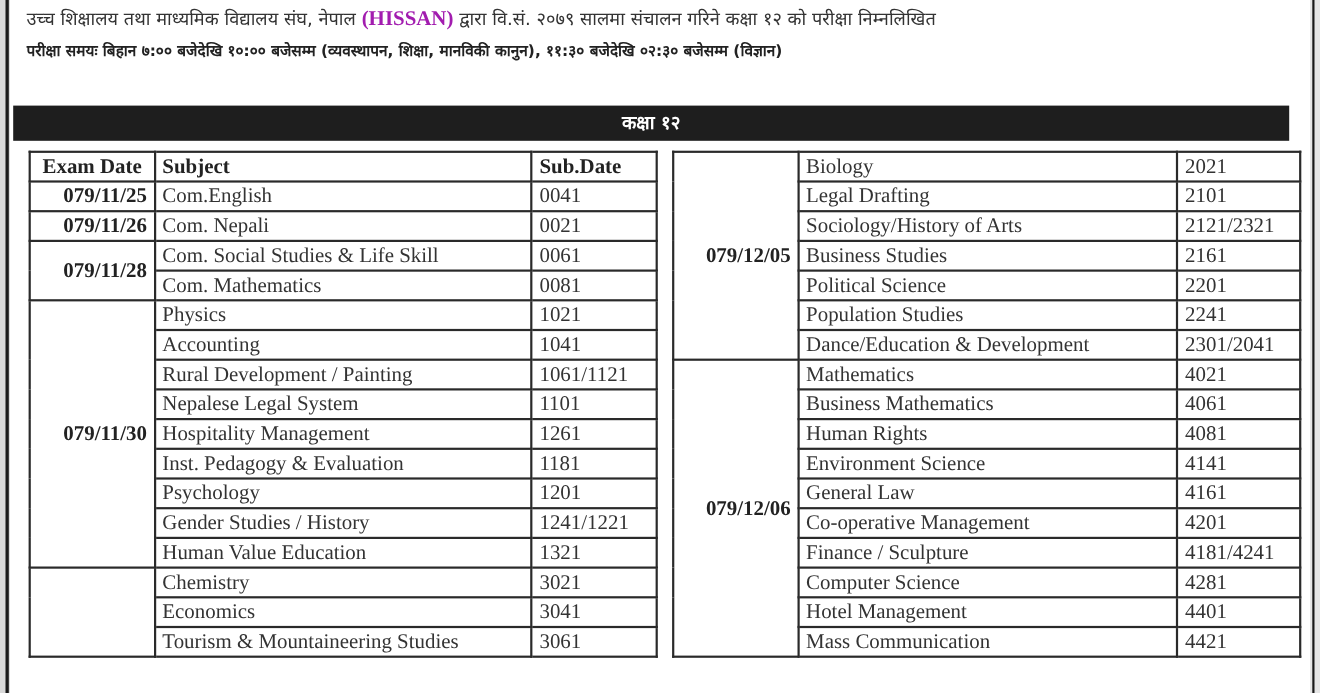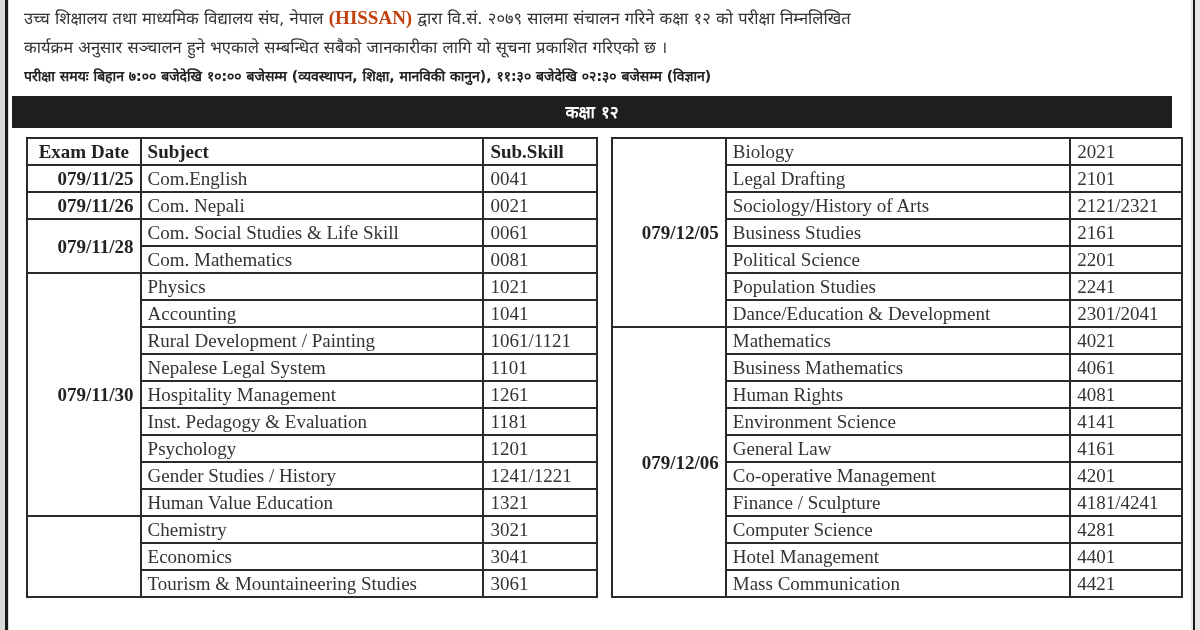--- a/index.html
+++ b/index.html
@@ -23,21 +23,21 @@
   }
   .frame-right::after {
     content: ""; position: absolute; left: 2px; top: 0; width: 2px; height: 630px; background: #1a1a1a;
   }
   .intro {
     position: absolute; left: 24px; top: 3px; width: 1160px;
     font-family: "DejaVu Sans", "Liberation Sans", sans-serif;
     font-size: 16.5px; color: #333;
   }
   .intro .line { height: 29.5px; line-height: 29px; white-space: nowrap; overflow: hidden; }
-  .intro .line b { font-family: "Liberation Serif", serif; font-size: 19px; color: #c2410c; }
+  .intro .line b { font-family: "Liberation Serif", serif; font-size: 19px; color: #a21caf; }
   .intro .time { font-weight: bold; font-size: 14px; color: #222; }
   .title-bar {
     position: absolute; left: 12px; top: 96px; width: 1160px; height: 32px;
     background: #1e1e1e; color: #fff;
     text-align: center; line-height: 32px;
     font-family: "DejaVu Sans", sans-serif; font-weight: bold; font-size: 17px;
   }
   table.sched {
     position: absolute; border-collapse: collapse;
     font-family: "Liberation Serif", "DejaVu Serif", serif;
@@ -63,37 +63,36 @@
 </head>
 <body>
 
 <div class="frame-left"></div>
 <div class="frame-right"></div>
 
 <div class="intro">
   <div class="line">
     <span>उच्च शिक्षालय तथा माध्यमिक विद्यालय संघ, नेपाल </span><b>(HISSAN)</b><span> द्वारा वि.सं. २०७९ सालमा संचालन गरिने कक्षा १२ को परीक्षा निम्नलिखित</span>
   </div>
-  <div class="line">कार्यक्रम अनुसार सञ्चालन हुने भएकाले सम्बन्धित सबैको जानकारीका लागि यो सूचना प्रकाशित गरिएको छ ।</div>
   <div class="line time">परीक्षा समयः बिहान ७:०० बजेदेखि १०:०० बजेसम्म (व्यवस्थापन, शिक्षा, मानविकी कानुन), ११:३० बजेदेखि ०२:३० बजेसम्म (विज्ञान)</div>
 </div>
 
 <div class="title-bar">कक्षा १२</div>
 
 <table class="sched" id="left-table">
   <colgroup>
     <col class="w-date-l">
       <col class="w-subj-l">
       <col class="w-code-l">
   </colgroup>
   <thead>
     <tr>
       <th class="c-date">Exam Date</th>
       <th>Subject</th>
-      <th>Sub.Skill</th>
+      <th>Sub.Date</th>
     </tr>
   </thead>
   <tbody id="left-body">
       <tr>
         <td class="date" rowspan="1">079/11/25</td>
         <td>Com.English</td>
         <td>0041</td>
       </tr>
       <tr>
         <td class="date" rowspan="1">079/11/26</td>

